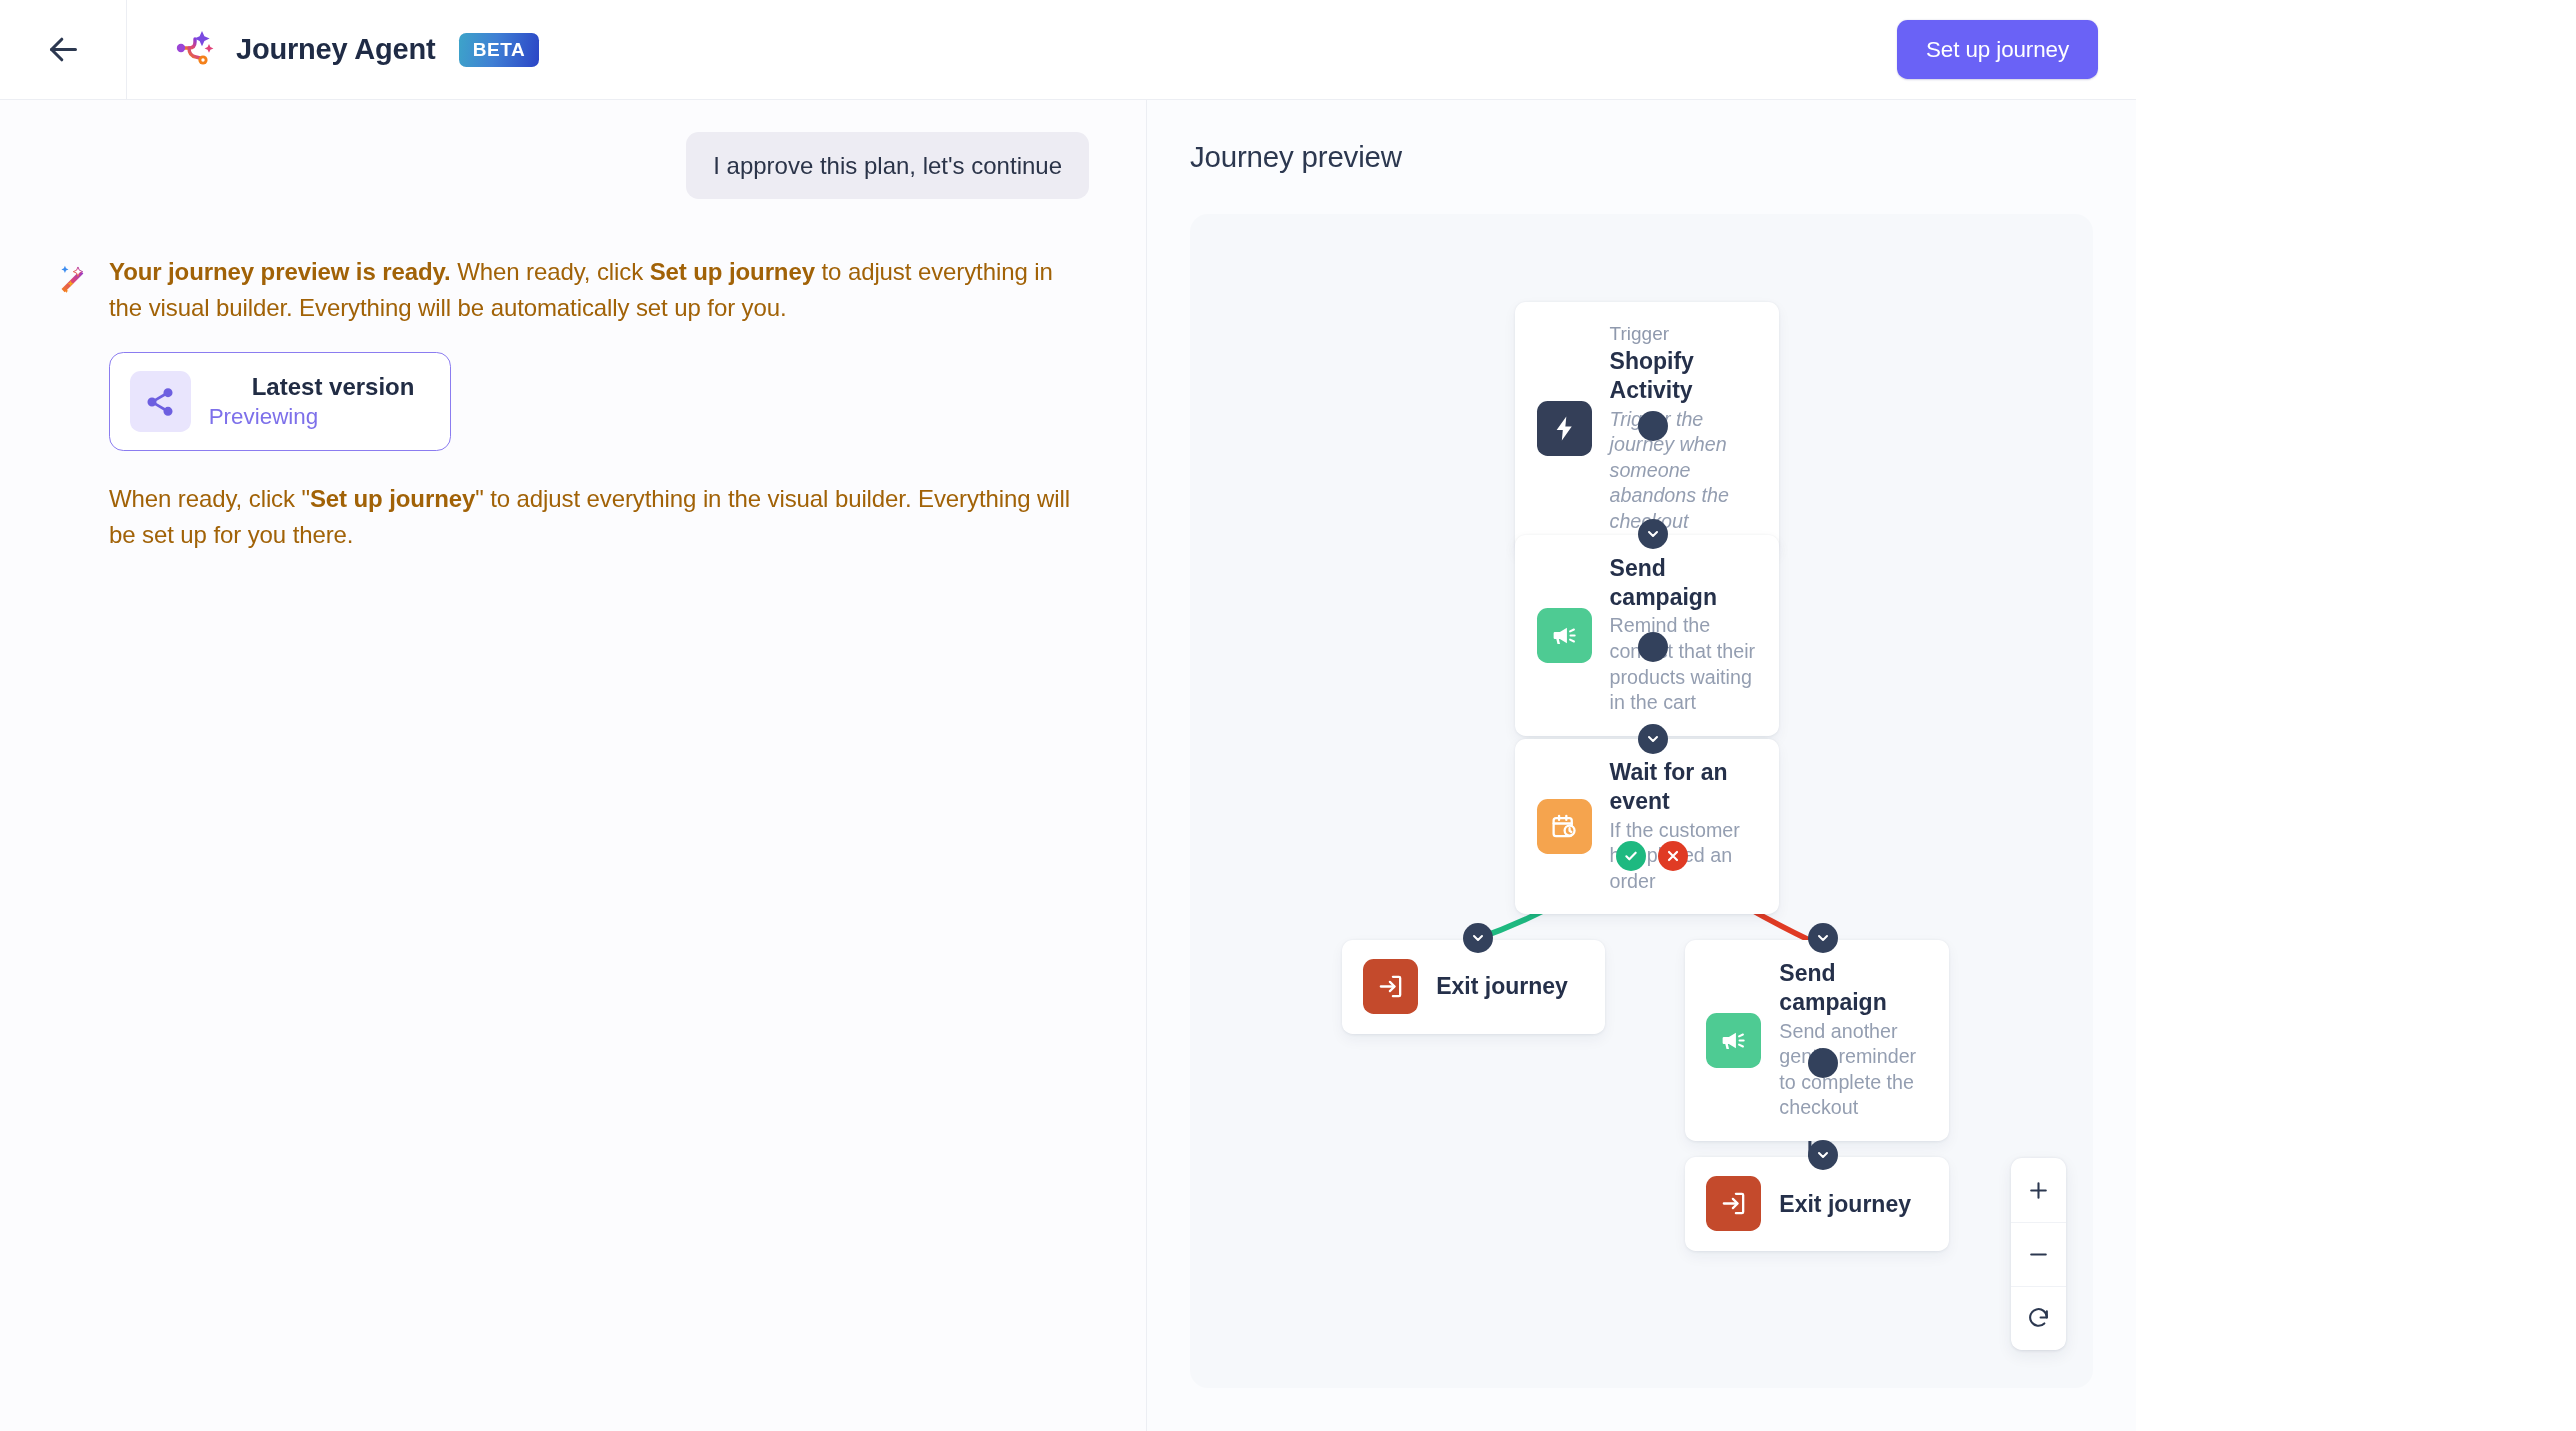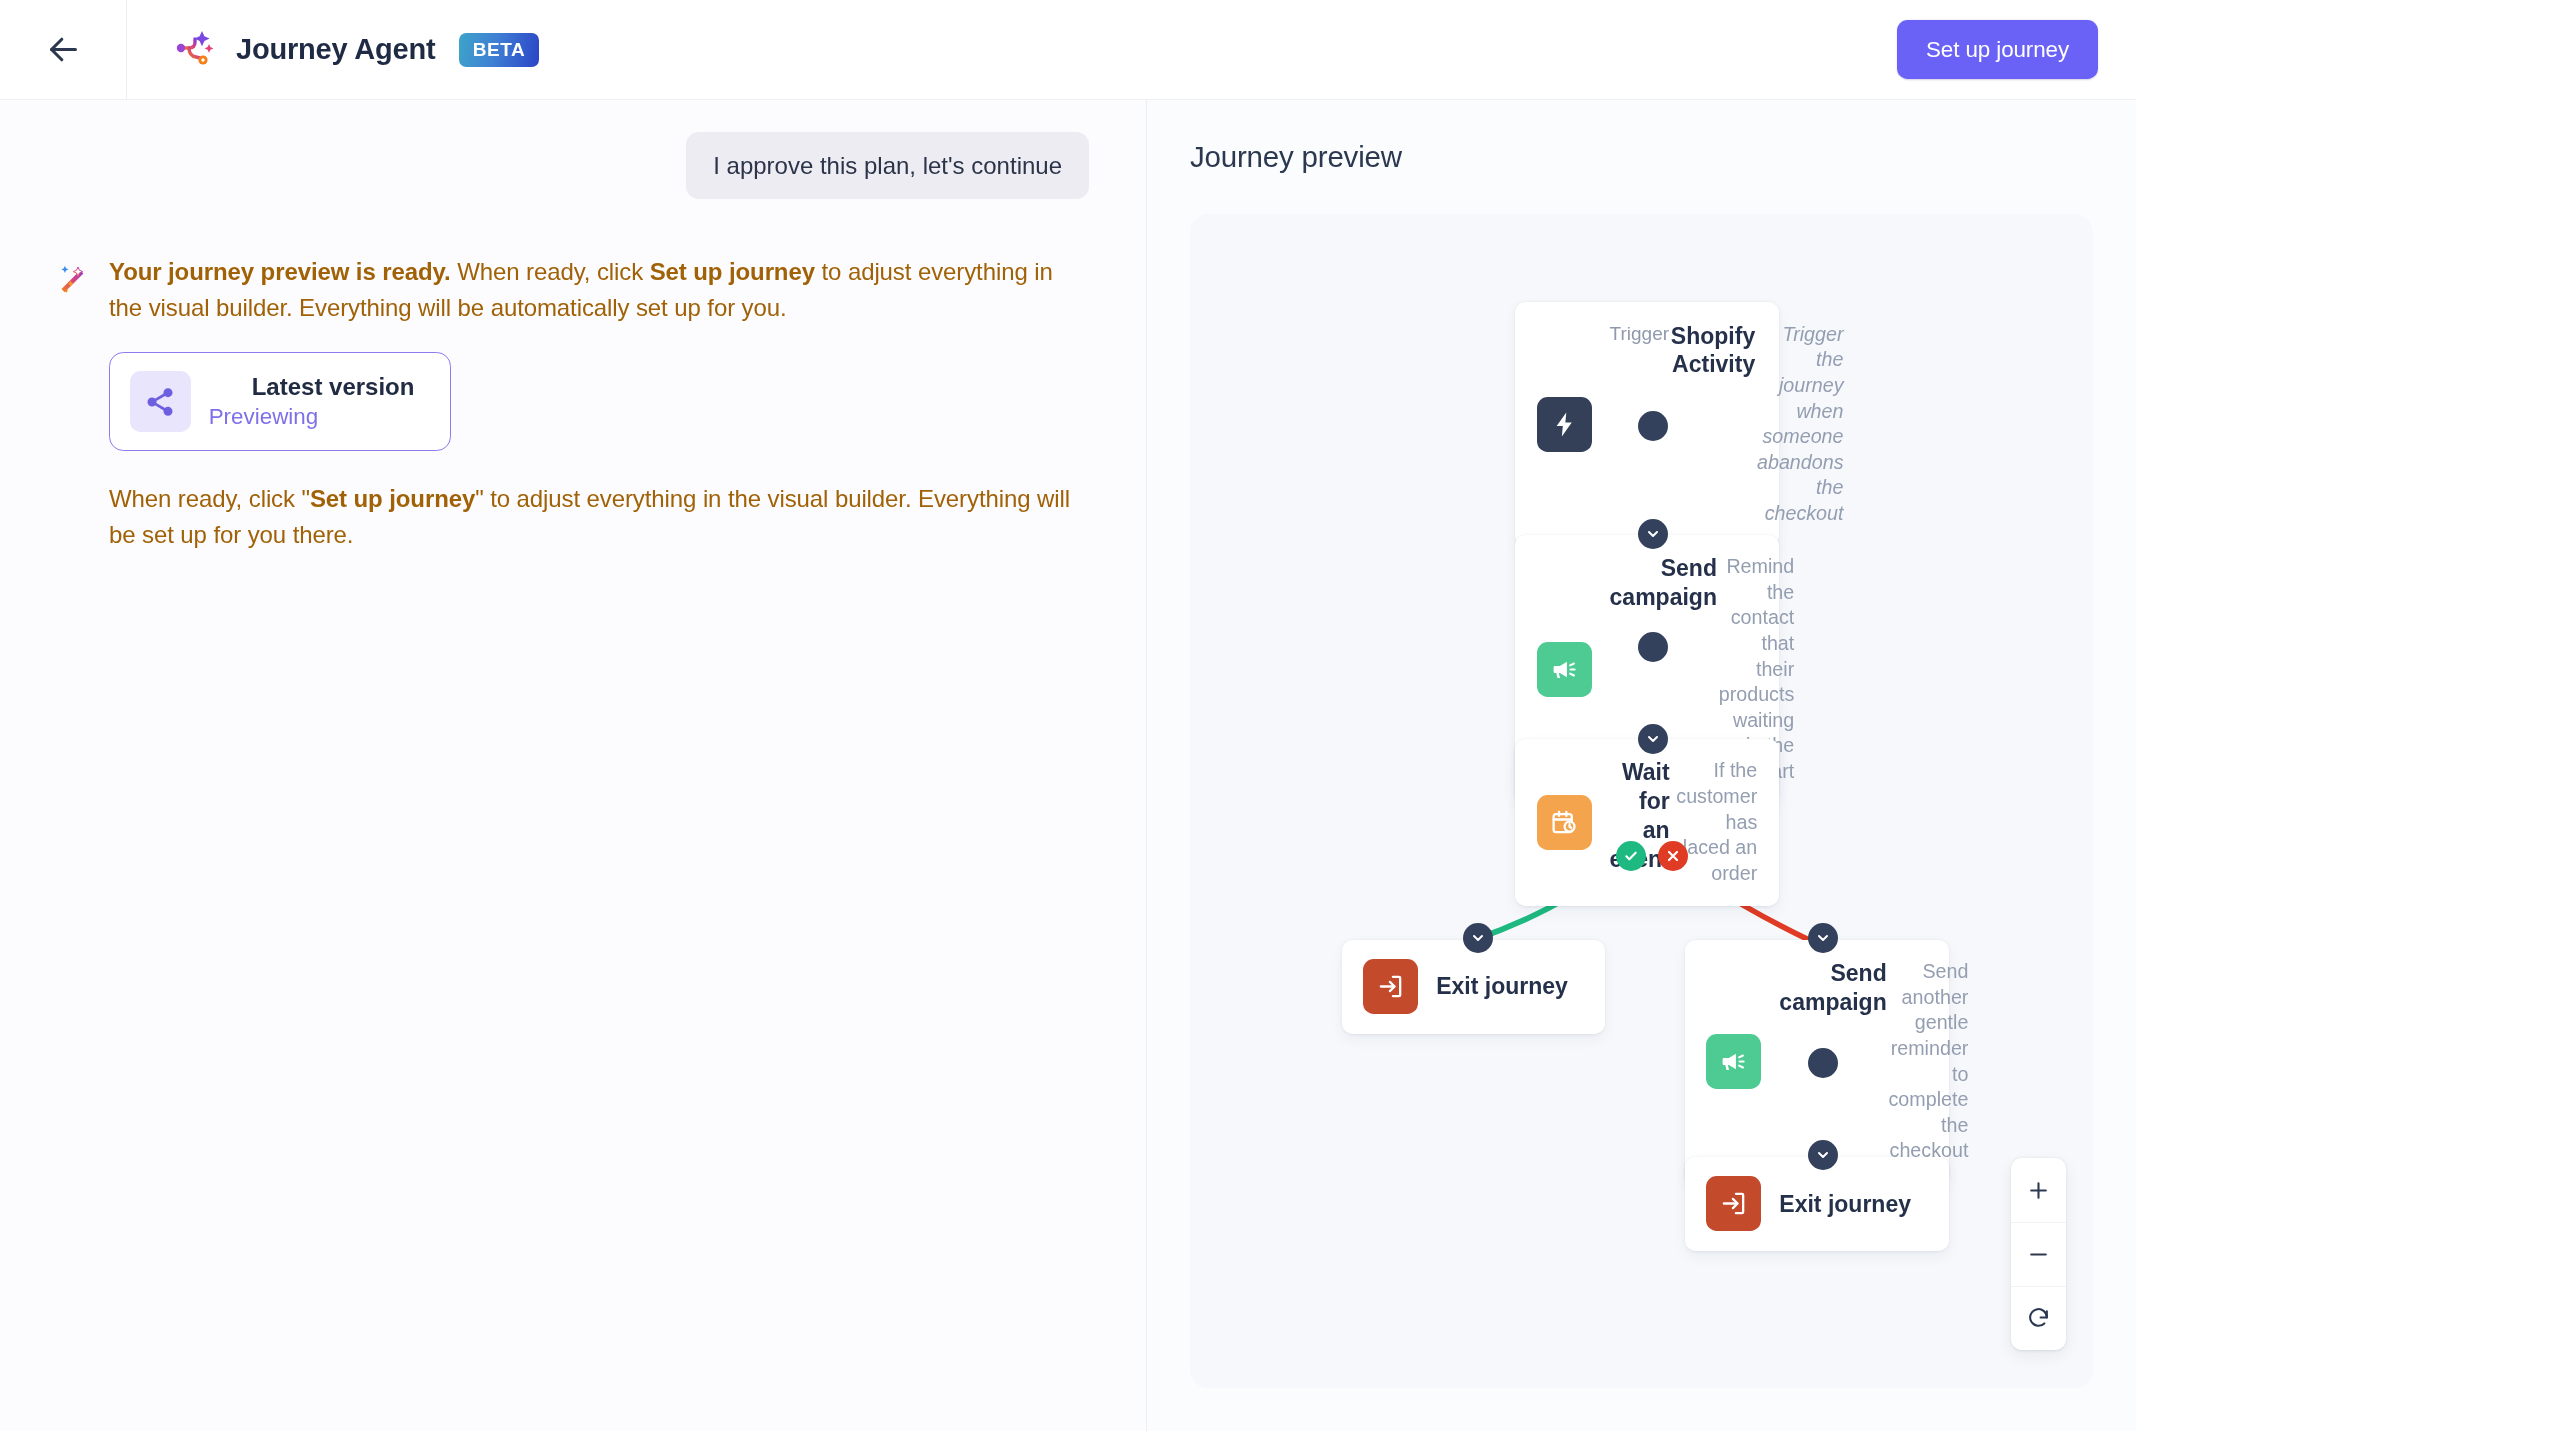--- a/index.html
+++ b/index.html
@@ -188,21 +188,21 @@
     box-shadow: 0 0.9px 2.7px rgba(25,40,75,0.07), 0 5.4px 14.3px rgba(25,40,75,0.05);
     display: flex; align-items: center; gap: 18px;
     padding: 19.7px 21.5px;
     cursor: pointer;
   }
   .node-icon {
     width: 55px; height: 55px; flex: 0 0 55px;
     border-radius: 10.7px;
     display: flex; align-items: center; justify-content: center;
   }
-  .node-texts { display: flex; gap: 1.8px; min-width: 0; text-align: right; }
+  .node-texts { display: flex; flex-direction: column; gap: 1.8px; min-width: 0; }
   .node-kicker { font-size: 19px; color: #8f99ad; line-height: 1.25; }
   .node-title { font-size: 23px; font-weight: 700; color: #25304a; line-height: 1.25; }
   .node-desc { font-size: 19.7px; color: #949eb1; line-height: 1.3; }
   .node-desc.ital { font-style: italic; }
 
   .port {
     position: absolute;
     width: 30px; height: 30px; border-radius: 50%;
     background: #33415c;
     display: flex; align-items: center; justify-content: center;

